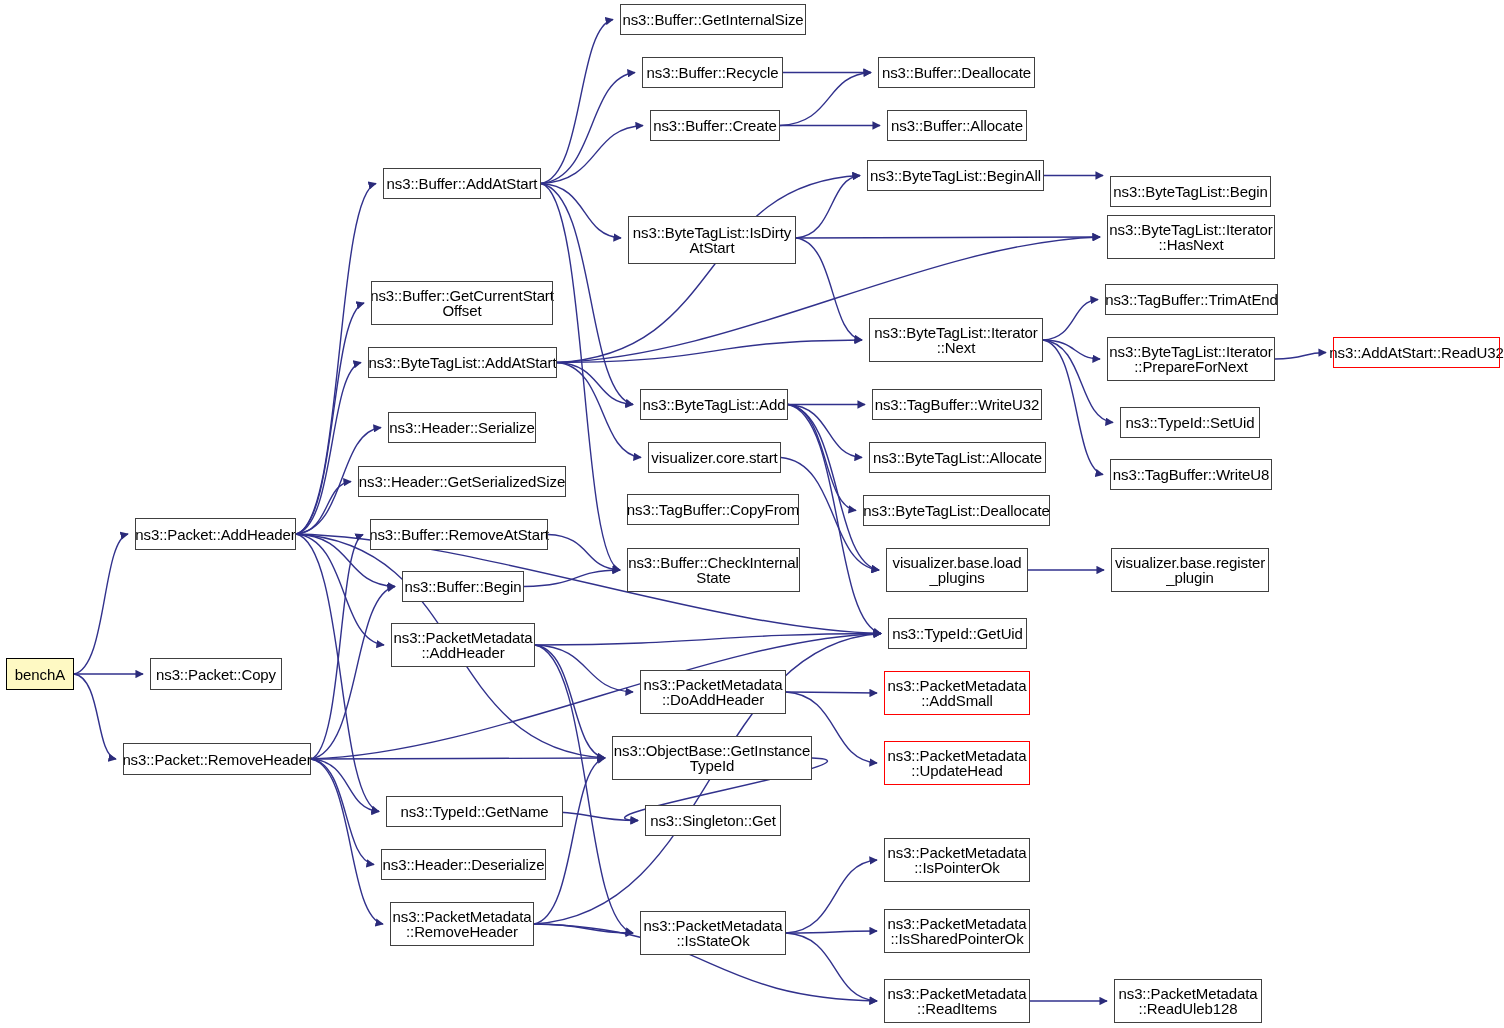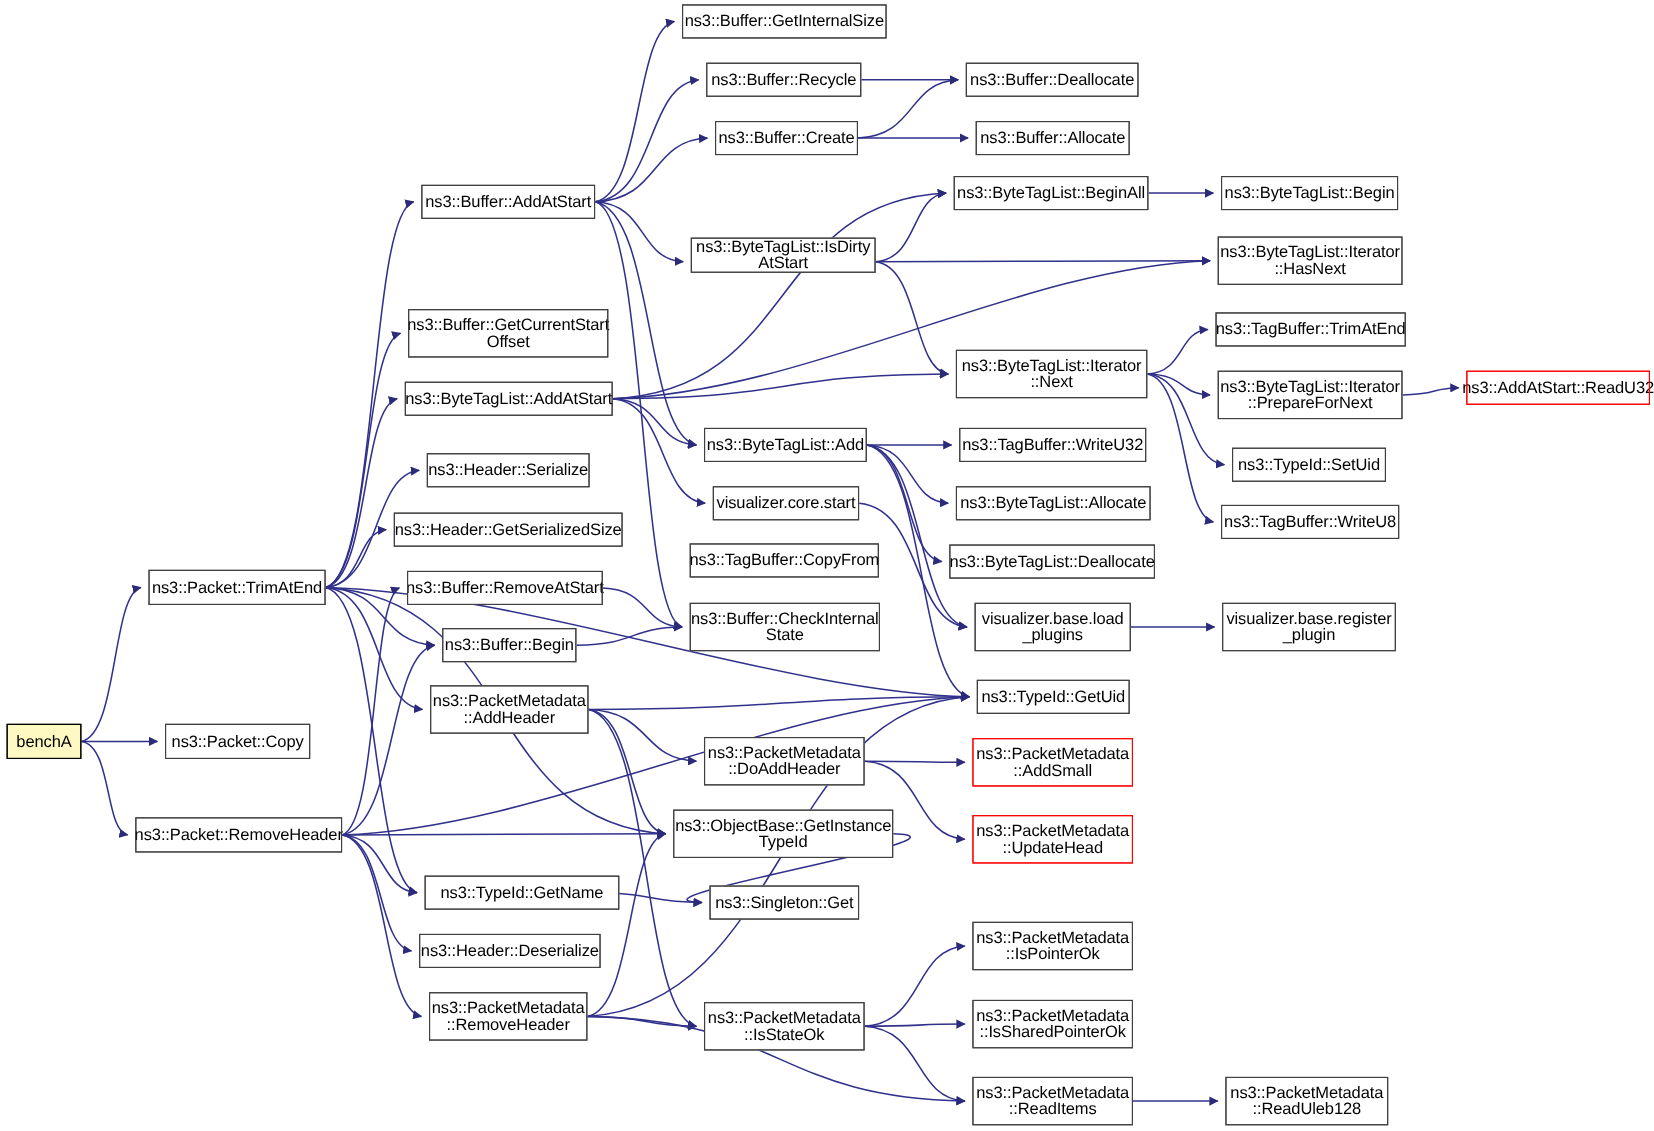--- a/index.html
+++ b/index.html
@@ -132,40 +132,40 @@
         <path d="M 534 924 C 714 927.465, 704 997.535, 877 1001" marker-end="url(#ah)" stroke="#31318c"></path>
         <path d="M 786 933 C 839.9 929.715, 830.1 863.285, 877 860" marker-end="url(#ah)" stroke="#31318c"></path>
         <path d="M 786 933 C 839.9 932.91, 830.1 931.09, 877 931" marker-end="url(#ah)" stroke="#31318c"></path>
         <path d="M 786 933 C 839.9 936.06, 830.1 997.94, 877 1001" marker-end="url(#ah)" stroke="#31318c"></path>
         <path d="M 1030 1001 C 1076.2 1001, 1067.8 1001, 1107 1001" marker-end="url(#ah)" stroke="#31318c"></path>
       </g>
   </svg>
   <div id="nodes">
       <div class="node root" style="left: 6px; top: 658px; width: 68px; height: 32px;"><span>benchA</span></div>
       <div class="node" style="left: 150px; top: 658px; width: 132px; height: 32px;"><span>ns3::Packet::Copy</span></div>
-      <div class="node" style="left: 135px; top: 518px; width: 161px; height: 32px;"><span>ns3::Packet::TrimAtEnd</span></div>
+      <div class="node" style="left: 135px; top: 518px; width: 161px; height: 32px;"><span>ns3::Packet::AddHeader</span></div>
       <div class="node" style="left: 123px; top: 743px; width: 188px; height: 32px;"><span>ns3::Packet::RemoveHeader</span></div>
       <div class="node" style="left: 383px; top: 168px; width: 158px; height: 31px;"><span>ns3::Buffer::AddAtStart</span></div>
       <div class="node" style="left: 371px; top: 281px; width: 182px; height: 44px;"><span>ns3::Buffer::GetCurrentStart
 Offset</span></div>
       <div class="node" style="left: 368px; top: 347px; width: 189px; height: 31px;"><span>ns3::ByteTagList::AddAtStart</span></div>
       <div class="node" style="left: 388px; top: 412px; width: 148px; height: 31px;"><span>ns3::Header::Serialize</span></div>
       <div class="node" style="left: 358px; top: 466px; width: 208px; height: 31px;"><span>ns3::Header::GetSerializedSize</span></div>
       <div class="node" style="left: 370px; top: 519px; width: 178px; height: 31px;"><span>ns3::Buffer::RemoveAtStart</span></div>
       <div class="node" style="left: 402px; top: 571px; width: 122px; height: 31px;"><span>ns3::Buffer::Begin</span></div>
       <div class="node" style="left: 391px; top: 623px; width: 144px; height: 44px;"><span>ns3::PacketMetadata
 ::AddHeader</span></div>
       <div class="node" style="left: 386px; top: 796px; width: 177px; height: 31px;"><span>ns3::TypeId::GetName</span></div>
       <div class="node" style="left: 381px; top: 849px; width: 165px; height: 31px;"><span>ns3::Header::Deserialize</span></div>
       <div class="node" style="left: 390px; top: 902px; width: 144px; height: 44px;"><span>ns3::PacketMetadata
 ::RemoveHeader</span></div>
       <div class="node" style="left: 620px; top: 4px; width: 186px; height: 31px;"><span>ns3::Buffer::GetInternalSize</span></div>
       <div class="node" style="left: 642px; top: 57px; width: 141px; height: 31px;"><span>ns3::Buffer::Recycle</span></div>
       <div class="node" style="left: 650px; top: 110px; width: 130px; height: 31px;"><span>ns3::Buffer::Create</span></div>
-      <div class="node" style="left: 628px; top: 216px; width: 168px; height: 32px;"><span>ns3::ByteTagList::IsDirty
+      <div class="node" style="left: 628px; top: 216px; width: 168px; height: 48px;"><span>ns3::ByteTagList::IsDirty
 AtStart</span></div>
       <div class="node" style="left: 640px; top: 389px; width: 148px; height: 31px;"><span>ns3::ByteTagList::Add</span></div>
       <div class="node" style="left: 648px; top: 442px; width: 133px; height: 31px;"><span>visualizer.core.start</span></div>
       <div class="node" style="left: 627px; top: 494px; width: 172px; height: 31px;"><span>ns3::TagBuffer::CopyFrom</span></div>
       <div class="node" style="left: 627px; top: 548px; width: 173px; height: 44px;"><span>ns3::Buffer::CheckInternal
 State</span></div>
       <div class="node" style="left: 612px; top: 736px; width: 200px; height: 44px;"><span>ns3::ObjectBase::GetInstance
 TypeId</span></div>
       <div class="node" style="left: 645px; top: 805px; width: 136px; height: 31px;"><span>ns3::Singleton::Get</span></div>
       <div class="node" style="left: 640px; top: 670px; width: 146px; height: 44px;"><span>ns3::PacketMetadata
@@ -186,21 +186,21 @@
       <div class="node red" style="left: 884px; top: 741px; width: 146px; height: 44px;"><span>ns3::PacketMetadata
 ::UpdateHead</span></div>
       <div class="node" style="left: 884px; top: 838px; width: 146px; height: 44px;"><span>ns3::PacketMetadata
 ::IsPointerOk</span></div>
       <div class="node" style="left: 884px; top: 909px; width: 146px; height: 44px;"><span>ns3::PacketMetadata
 ::IsSharedPointerOk</span></div>
       <div class="node" style="left: 884px; top: 979px; width: 146px; height: 44px;"><span>ns3::PacketMetadata
 ::ReadItems</span></div>
       <div class="node" style="left: 878px; top: 57px; width: 157px; height: 31px;"><span>ns3::Buffer::Deallocate</span></div>
       <div class="node" style="left: 887px; top: 110px; width: 140px; height: 31px;"><span>ns3::Buffer::Allocate</span></div>
-      <div class="node" style="left: 1110px; top: 160px; width: 161px; height: 31px;"><span>ns3::ByteTagList::Begin</span></div>
+      <div class="node" style="left: 1110px; top: 176px; width: 161px; height: 31px;"><span>ns3::ByteTagList::Begin</span></div>
       <div class="node" style="left: 1107px; top: 215px; width: 168px; height: 44px;"><span>ns3::ByteTagList::Iterator
 ::HasNext</span></div>
       <div class="node" style="left: 1105px; top: 284px; width: 173px; height: 31px;"><span>ns3::TagBuffer::TrimAtEnd</span></div>
       <div class="node" style="left: 1107px; top: 337px; width: 168px; height: 44px;"><span>ns3::ByteTagList::Iterator
 ::PrepareForNext</span></div>
       <div class="node" style="left: 1120px; top: 407px; width: 140px; height: 31px;"><span>ns3::TypeId::SetUid</span></div>
       <div class="node" style="left: 1110px; top: 459px; width: 162px; height: 31px;"><span>ns3::TagBuffer::WriteU8</span></div>
       <div class="node" style="left: 1111px; top: 548px; width: 158px; height: 44px;"><span>visualizer.base.register
 _plugin</span></div>
       <div class="node red" style="left: 1333px; top: 337px; width: 167px; height: 31px;"><span>ns3::AddAtStart::ReadU32</span></div>

